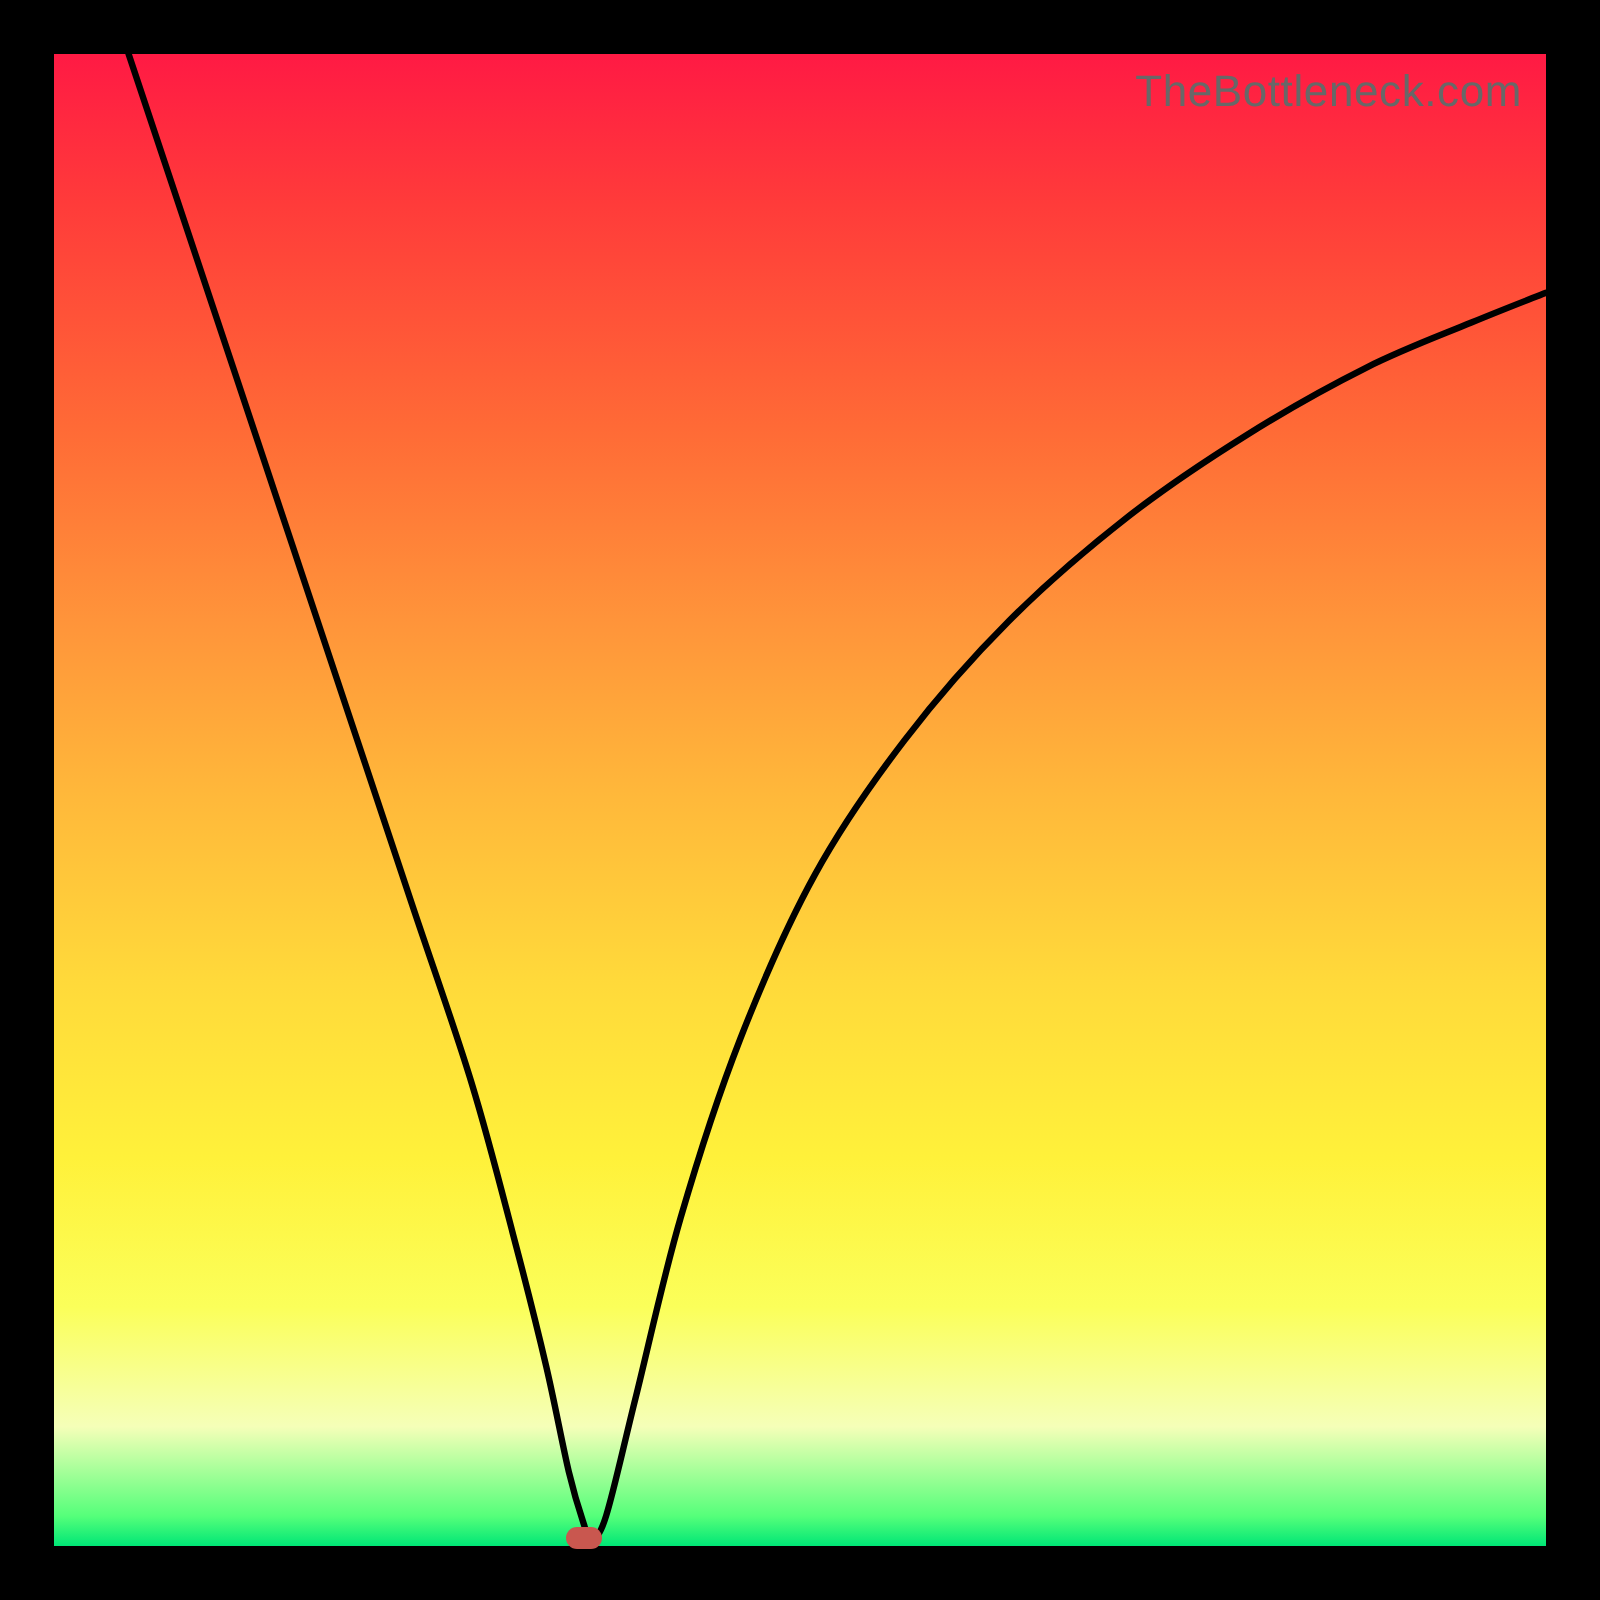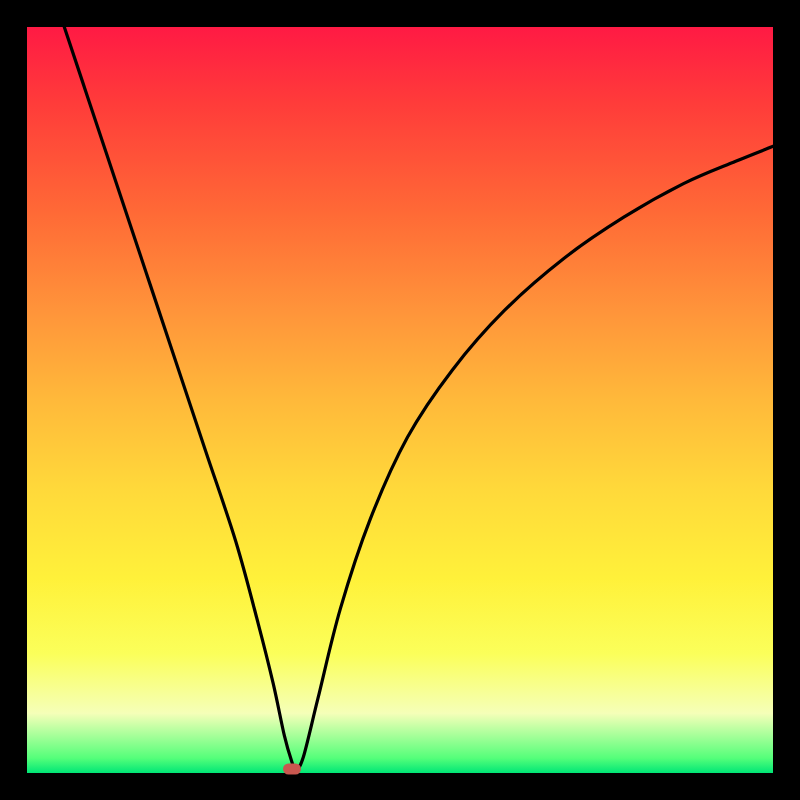--- a/index.html
+++ b/index.html
@@ -64,20 +64,21 @@
     border-radius: 6px;
     transform: translate(-50%, -50%);
   }
 </style>
 </head>
 <body>
 
 <div class="frame">
   <div class="plot">
 
+    <span class="watermark">TheBottleneck.com</span>
 
     <svg class="curve" viewBox="0 0 746 746" preserveAspectRatio="none">
       <path id="curve-path" fill="none" stroke="#000" stroke-width="3.2" stroke-linecap="round" stroke-linejoin="round" d="M 37.300000000000004 0 C 41.03 11.189999999999998, 50.97666666666667 41.02999999999999, 59.68 67.13999999999999 C 68.38333333333333 93.24999999999999, 79.57333333333332 126.81999999999998, 89.52 156.65999999999997 C 99.46666666666667 186.49999999999997, 109.41333333333333 216.33999999999995, 119.36 246.17999999999995 C 129.30666666666667 276.02, 139.25333333333336 305.85999999999996, 149.20000000000002 335.7 C 159.14666666666668 365.54, 169.09333333333333 395.38, 179.04 425.22 C 188.98666666666665 455.06000000000006, 200.17666666666668 486.1433333333334, 208.88000000000002 514.74 C 217.58333333333337 543.3366666666667, 225.04333333333332 573.1766666666666, 231.26 596.8 C 237.47666666666666 620.4233333333333, 241.82833333333335 637.83, 246.18 656.48 C 250.53166666666667 675.13, 254.26166666666668 695.6450000000001, 257.37 708.7 C 260.47833333333335 721.755, 262.965 729.2149999999999, 264.83 734.81 C 266.695 740.405, 266.695 742.8916666666667, 268.56 742.27 C 270.425 741.6483333333333, 272.28999999999996 742.8916666666667, 276.02 731.08 C 279.75 719.2683333333334, 284.72333333333336 696.2666666666667, 290.94 671.4 C 297.15666666666664 646.5333333333333, 304.6166666666667 611.72, 313.32 581.88 C 322.0233333333333 552.04, 331.97 520.9566666666667, 343.16 492.36 C 354.35 463.7633333333333, 366.7833333333333 435.1666666666667, 380.46 410.3 C 394.13666666666666 385.43333333333334, 409.0566666666666 364.2966666666666, 425.21999999999997 343.15999999999997 C 441.3833333333333 322.0233333333333, 458.78999999999996 302.13, 477.44 283.48 C 496.09000000000003 264.83000000000004, 517.2266666666667 246.80166666666665, 537.12 231.26 C 557.0133333333333 215.71833333333333, 576.9066666666668 202.66333333333336, 596.8000000000001 190.23000000000002 C 616.6933333333334 177.79666666666668, 637.83 165.98499999999996, 656.48 156.65999999999997 C 675.13 147.33499999999998, 693.78 140.49666666666675, 708.6999999999999 134.2800000000001 C 723.6199999999999 128.06333333333342, 739.7833333333333 121.84666666666669, 746 119.36000000000001"></path>
     </svg>
 
     <div id="marker" class="marker" style="left: 264.83px; top: 741.524px; background: rgb(201, 87, 79);"></div>
 
   </div>
 </div>
 

